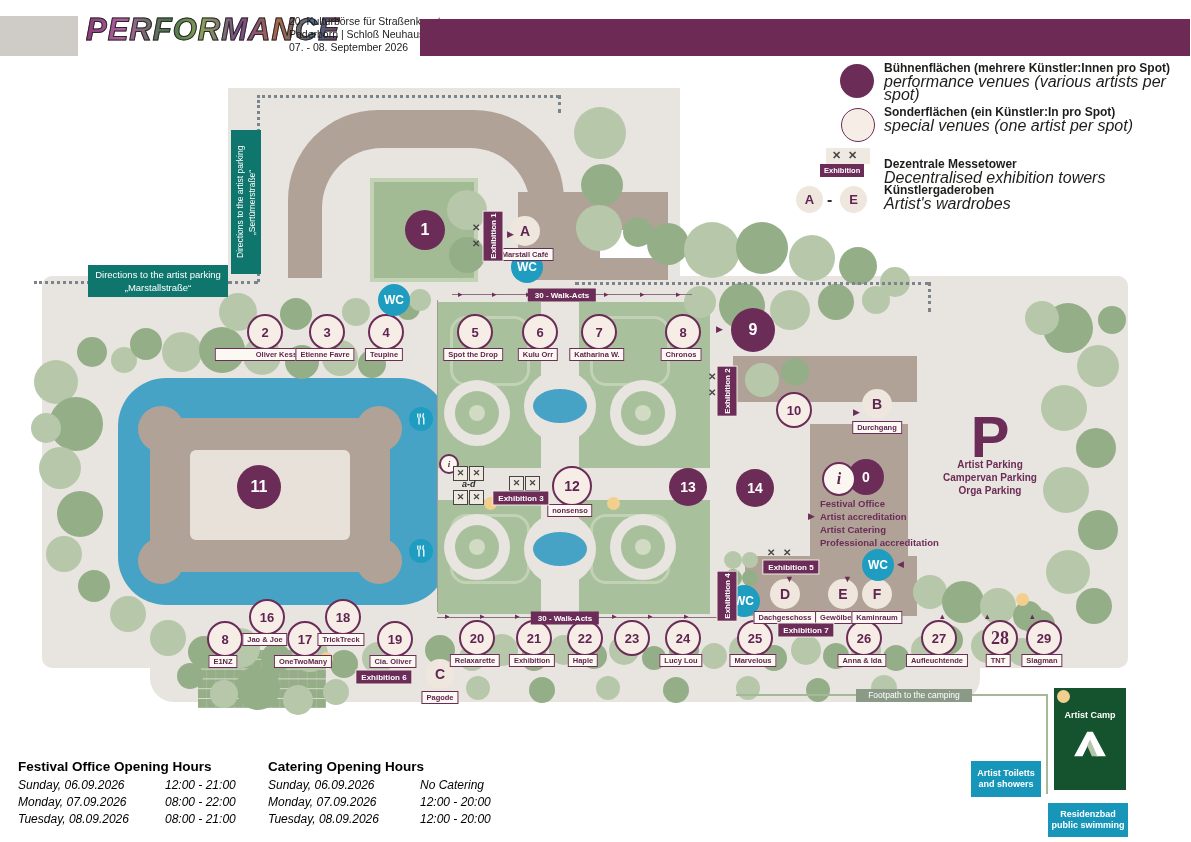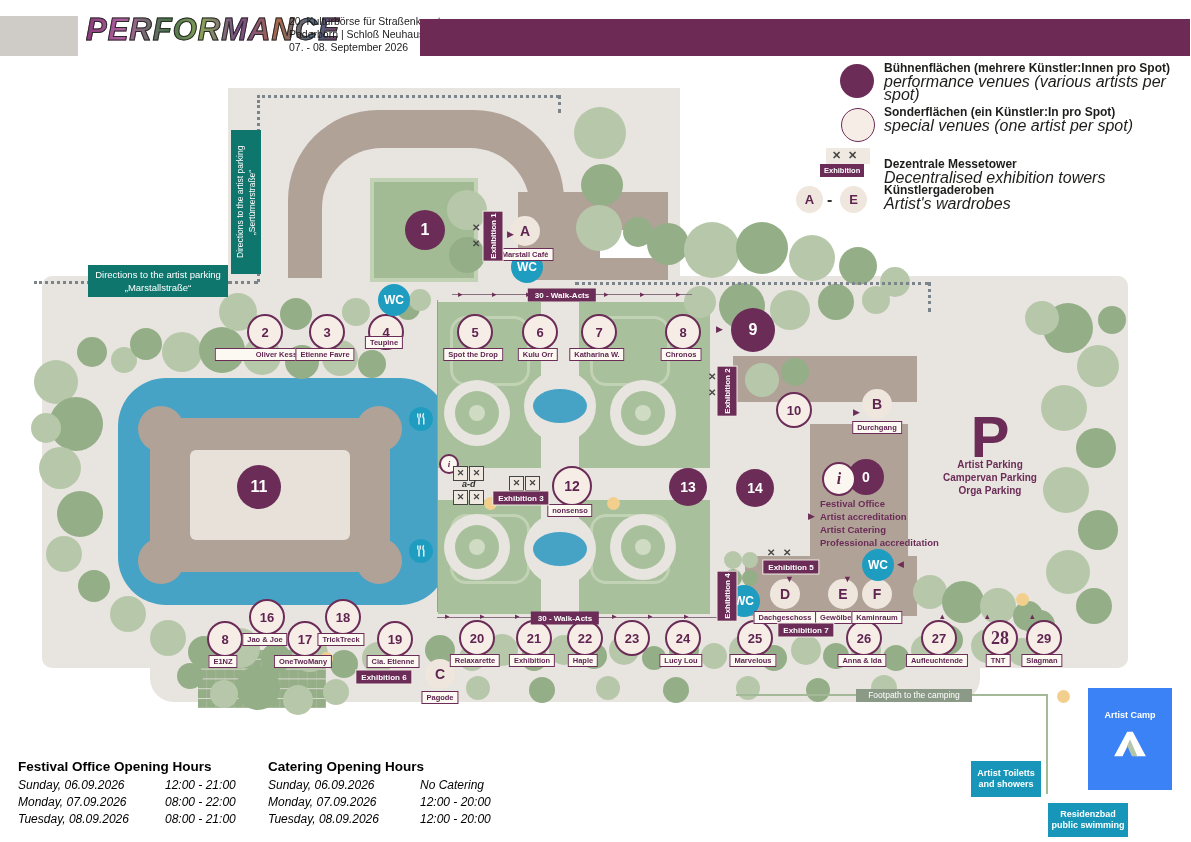--- a/index.html
+++ b/index.html
@@ -88,21 +88,21 @@
   <div class="abs" style="left:590px;top:316px;width:74px;height:64px;border:3px solid #c2d2b4;border-radius:16px;"></div>
   <div class="abs" style="left:450px;top:514px;width:74px;height:64px;border:3px solid #c2d2b4;border-radius:16px;"></div>
   <div class="abs" style="left:590px;top:514px;width:74px;height:64px;border:3px solid #c2d2b4;border-radius:16px;"></div>
 
   <div class="abs bld" style="left:733px;top:356px;width:184px;height:46px;"></div>
   <div class="abs bld" style="left:810px;top:424px;width:98px;height:132px;"></div>
   <div class="abs bld" style="left:745px;top:556px;width:172px;height:60px;"></div>
 
   <div class="abs" style="left:198px;top:650px;width:128px;height:58px;background:conic-gradient(#96ae88 0 0);background-size:9px 9px;background-repeat:space;"></div>
 
-  <div class="abs" style="left:1088px;top:688px;width:84px;height:102px;background:#3b82f6;">
+  <div class="abs" style="left:1054px;top:688px;width:72px;height:102px;background:#14532d;">
     <div style="margin-top:22px;text-align:center;color:#fff;font-size:9px;font-weight:bold;">Artist Camp</div>
     <div style="text-align:center;margin-top:10px;">
       <svg width="38" height="28" viewBox="0 0 40 30">
           <path d="M17 2 L3 28 H12 L19 14 L26 28 H37 L23 2 Z" fill="#fff"></path>
           <path d="M20 10 L28 28 H22 L17 17 Z" fill="#b5c5aa"></path>
         </svg>
     </div>
   </div>
 
   <div id="gen">
@@ -279,21 +279,21 @@
       <div class="abs ydot" style="left: 607px; top: 497px; width: 13px; height: 13px;"></div>
       <div class="abs ydot" style="left: 320px; top: 652px; width: 13px; height: 13px;"></div>
       <div class="abs ydot" style="left: 1057px; top: 690px; width: 13px; height: 13px;"></div>
       <div class="abs ydot" style="left: 1016px; top: 593px; width: 13px; height: 13px;"></div>
       <div class="abs spot performance" style="left: 405px; top: 210px; width: 40px; height: 40px; font-size: 16px;">1</div>
       <div class="abs spot special" style="left: 247px; top: 314px; width: 32px; height: 32px; font-size: 13px;">2</div>
       <div class="abs maplabel" style="left: 263px; top: 348px; padding-left: 40px;">Oliver Kessler</div>
       <div class="abs spot special" style="left: 309px; top: 314px; width: 32px; height: 32px; font-size: 13px;">3</div>
       <div class="abs maplabel" style="left: 325px; top: 348px;">Etienne Favre</div>
       <div class="abs spot special" style="left: 368px; top: 314px; width: 32px; height: 32px; font-size: 13px;">4</div>
-      <div class="abs maplabel" style="left: 384px; top: 336px;">Teupine</div>
+      <div class="abs maplabel" style="left: 384px; top: 348px;">Teupine</div>
       <div class="abs spot special" style="left: 457px; top: 314px; width: 32px; height: 32px; font-size: 13px;">5</div>
       <div class="abs maplabel" style="left: 473px; top: 348px;">Spot the Drop</div>
       <div class="abs spot special" style="left: 522px; top: 314px; width: 32px; height: 32px; font-size: 13px;">6</div>
       <div class="abs maplabel" style="left: 538px; top: 348px;">Kulu Orr</div>
       <div class="abs spot special" style="left: 581px; top: 314px; width: 32px; height: 32px; font-size: 13px;">7</div>
       <div class="abs maplabel" style="left: 597px; top: 348px;">Katharina W.</div>
       <div class="abs spot special" style="left: 665px; top: 314px; width: 32px; height: 32px; font-size: 13px;">8</div>
       <div class="abs maplabel" style="left: 681px; top: 348px;">Chronos</div>
       <div class="abs spot performance" style="left: 731px; top: 308px; width: 44px; height: 44px; font-size: 16px;">9</div>
       <div class="abs spot special" style="left: 776px; top: 392px; width: 32px; height: 32px; font-size: 13px;">10</div>
@@ -304,21 +304,21 @@
       <div class="abs spot performance" style="left: 736px; top: 469px; width: 38px; height: 38px; font-size: 14px;">14</div>
       <div class="abs spot special" style="left: 207px; top: 621px; width: 32px; height: 32px; font-size: 13px;">8</div>
       <div class="abs maplabel" style="left: 223px; top: 655px;">E1NZ</div>
       <div class="abs spot special" style="left: 249px; top: 599px; width: 32px; height: 32px; font-size: 13px;">16</div>
       <div class="abs maplabel" style="left: 265px; top: 633px;">Jao &amp; Joe</div>
       <div class="abs spot special" style="left: 287px; top: 621px; width: 32px; height: 32px; font-size: 13px;">17</div>
       <div class="abs maplabel" style="left: 303px; top: 655px;">OneTwoMany</div>
       <div class="abs spot special" style="left: 325px; top: 599px; width: 32px; height: 32px; font-size: 13px;">18</div>
       <div class="abs maplabel" style="left: 341px; top: 633px;">TrickTreck</div>
       <div class="abs spot special" style="left: 377px; top: 621px; width: 32px; height: 32px; font-size: 13px;">19</div>
-      <div class="abs maplabel" style="left: 393px; top: 655px;">Cia. Etienne</div>
+      <div class="abs maplabel" style="left: 393px; top: 655px;">Cia. Oliver</div>
       <div class="abs spot special" style="left: 459px; top: 620px; width: 32px; height: 32px; font-size: 13px;">20</div>
       <div class="abs maplabel" style="left: 475px; top: 654px;">Relaxarette</div>
       <div class="abs spot special" style="left: 516px; top: 620px; width: 32px; height: 32px; font-size: 13px;">21</div>
       <div class="abs maplabel" style="left: 532px; top: 654px;">Exhibition</div>
       <div class="abs spot special" style="left: 567px; top: 620px; width: 32px; height: 32px; font-size: 13px;">22</div>
       <div class="abs maplabel" style="left: 583px; top: 654px;">Haple</div>
       <div class="abs spot special" style="left: 614px; top: 620px; width: 32px; height: 32px; font-size: 13px;">23</div>
       <div class="abs spot special" style="left: 665px; top: 620px; width: 32px; height: 32px; font-size: 13px;">24</div>
       <div class="abs maplabel" style="left: 681px; top: 654px;">Lucy Lou</div>
       <div class="abs spot special" style="left: 737px; top: 620px; width: 32px; height: 32px; font-size: 13px;">25</div>

